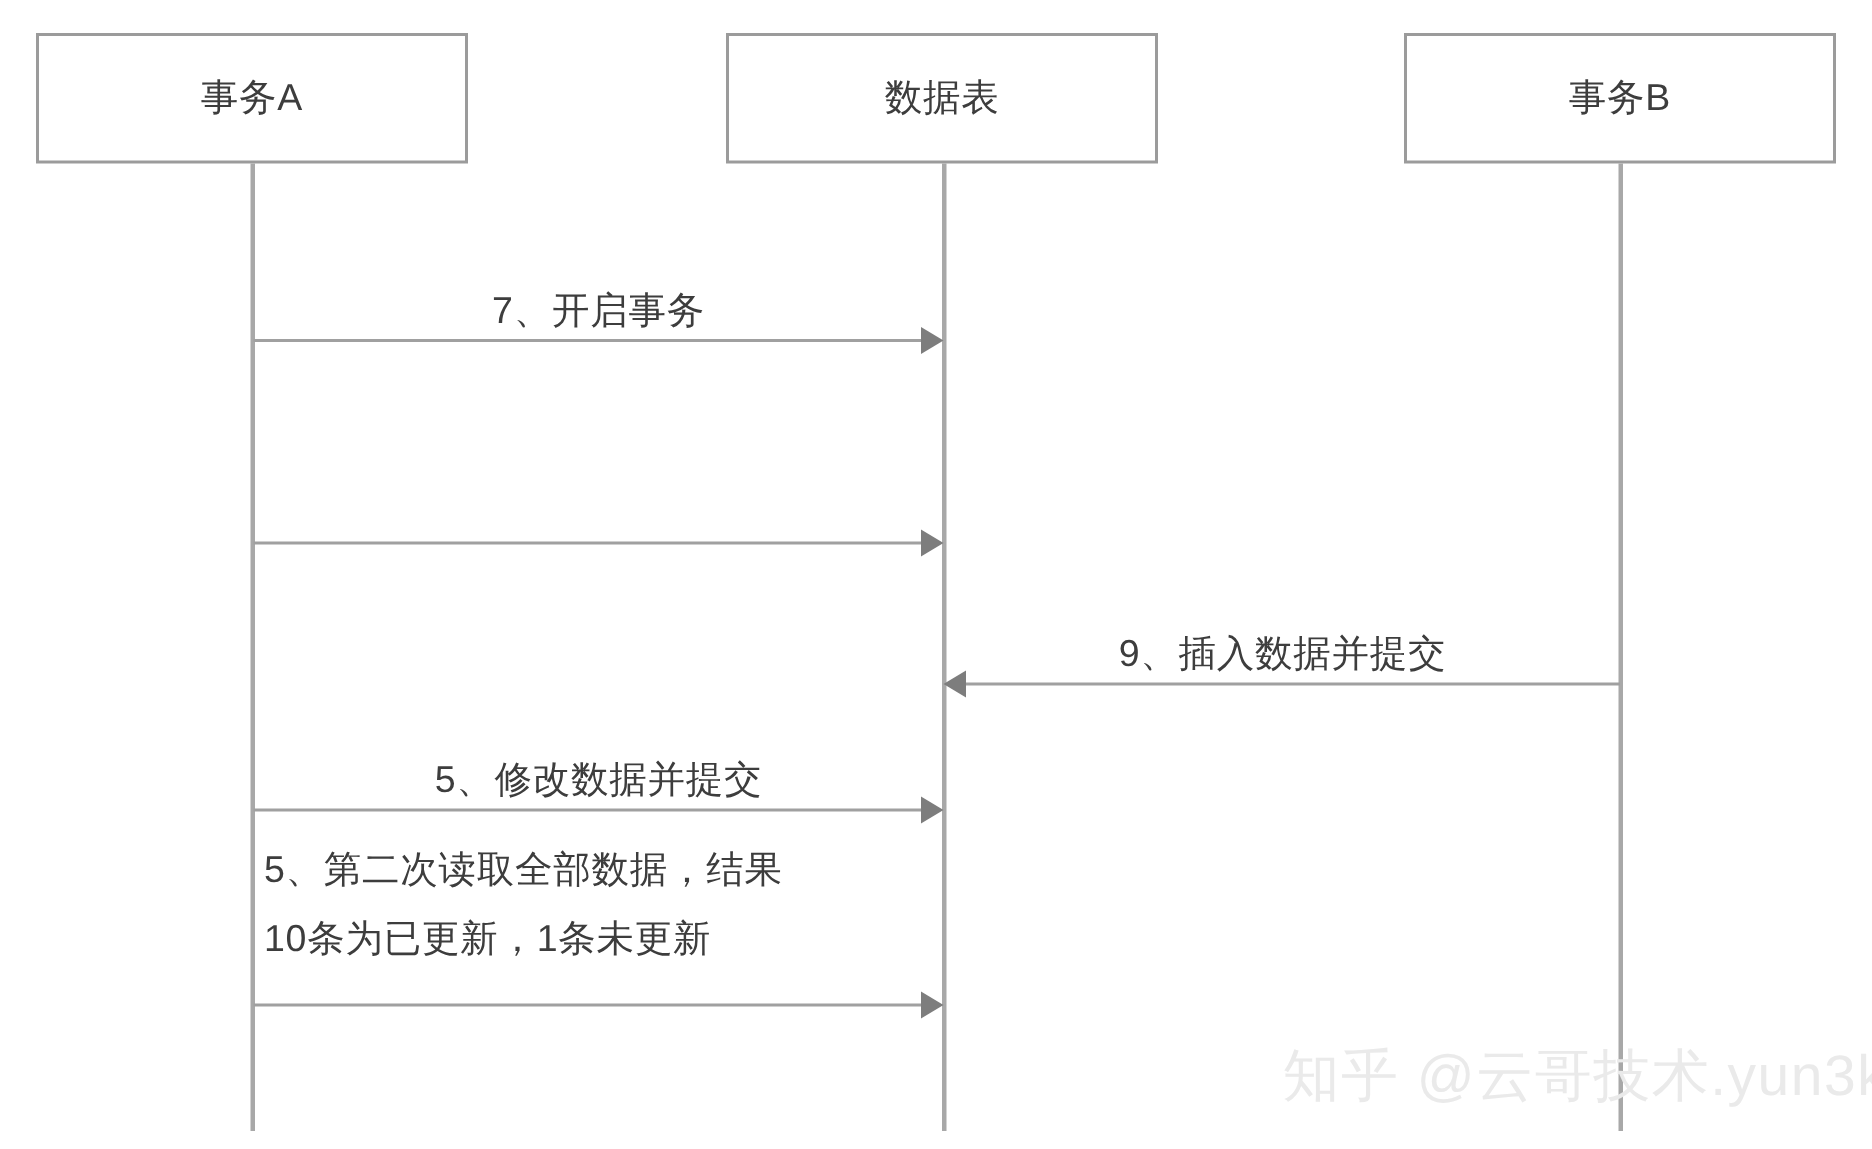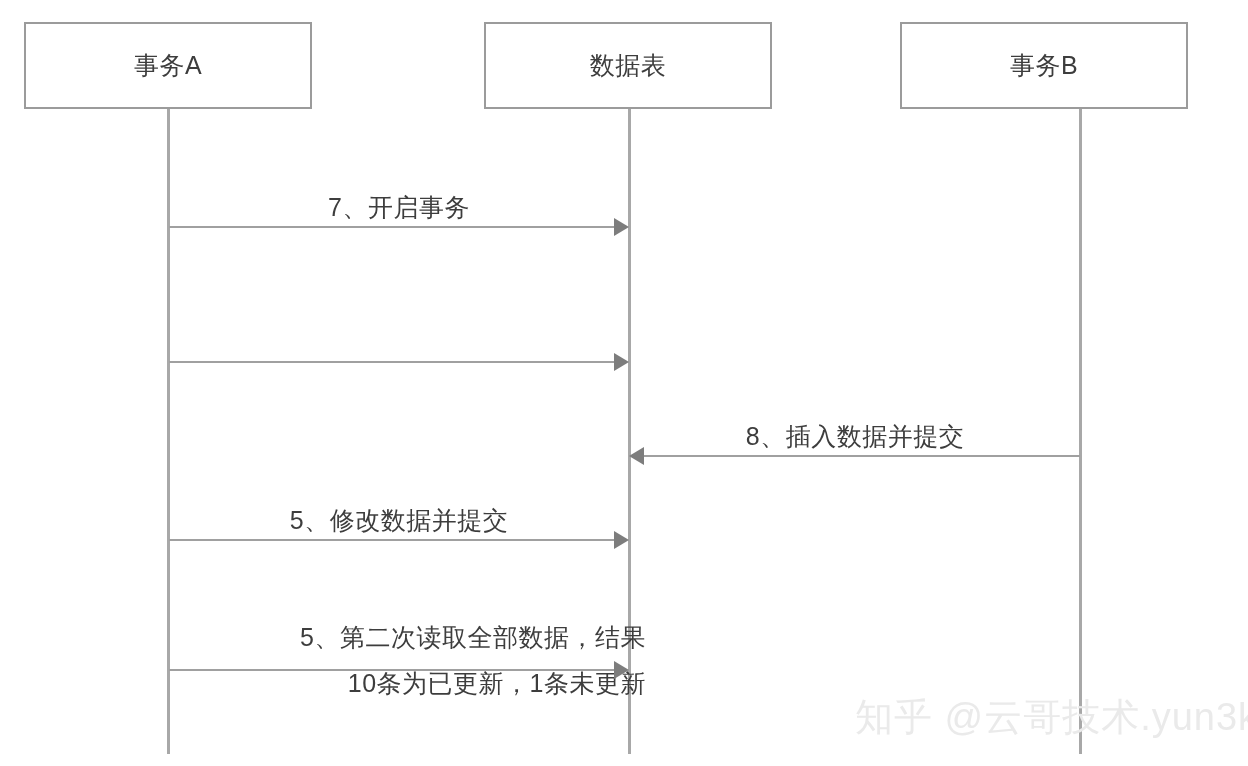--- a/index.html
+++ b/index.html
@@ -95,43 +95,43 @@
 <div id="canvas">
 
   <div class="participant-box" style="left:484px; top:22px; width:288px; height:87px;">
     <span class="participant-label">数据表</span>
   </div>
 
   <div class="participant-box" style="left:24px; top:22px; width:288px; height:87px;">
     <span class="participant-label">事务A</span>
   </div>
 
-  <div class="participant-box" style="left:900px; top:22px; width:288px; height:87px;">
+  <div class="participant-box" style="left:936px; top:22px; width:288px; height:87px;">
     <span class="participant-label">事务B</span>
   </div>
 
   <div class="lifeline" style="left:167px; top:109px; height:645px;"></div>
   <div class="lifeline" style="left:628px; top:109px; height:645px;"></div>
   <div class="lifeline" style="left:1079px; top:109px; height:645px;"></div>
 
   <div class="msg-text center" style="left:169px; top:184px; width:460px;">7、开启事务</div>
   <div class="msg-line" style="left:169px; top:226px; width:452px;"></div>
   <div class="arrowhead right" style="left:614px; top:218px;"></div>
 
   <div class="msg-line" style="left:169px; top:361px; width:452px;"></div>
   <div class="arrowhead right" style="left:614px; top:353px;"></div>
 
-  <div class="msg-text center" style="left:630px; top:413px; width:450px;">8、插入数据并提交</div>
+  <div class="msg-text center" style="left:630px; top:413px; width:450px;">9、插入数据并提交</div>
   <div class="msg-line" style="left:643px; top:455px; width:437px;"></div>
   <div class="arrowhead left" style="left:629px; top:447px;"></div>
 
   <div class="msg-text center" style="left:169px; top:497px; width:460px;">5、修改数据并提交</div>
   <div class="msg-line" style="left:169px; top:539px; width:452px;"></div>
   <div class="arrowhead right" style="left:614px; top:531px;"></div>
 
-  <div class="msg-text left" style="left:176px; top:614px; width:470px;text-align:right;">5、第二次读取全部数据，结果
+  <div class="msg-text left" style="left:176px; top:557px; width:470px;">5、第二次读取全部数据，结果
 10条为已更新，1条未更新</div>
   <div class="msg-line" style="left:169px; top:669px; width:452px;"></div>
   <div class="arrowhead right" style="left:614px; top:661px;"></div>
 
   <div class="watermark" style="left:855px; top:692px;">知乎 @云哥技术.yun3k</div>
 
 </div>
 
 </body></html>

